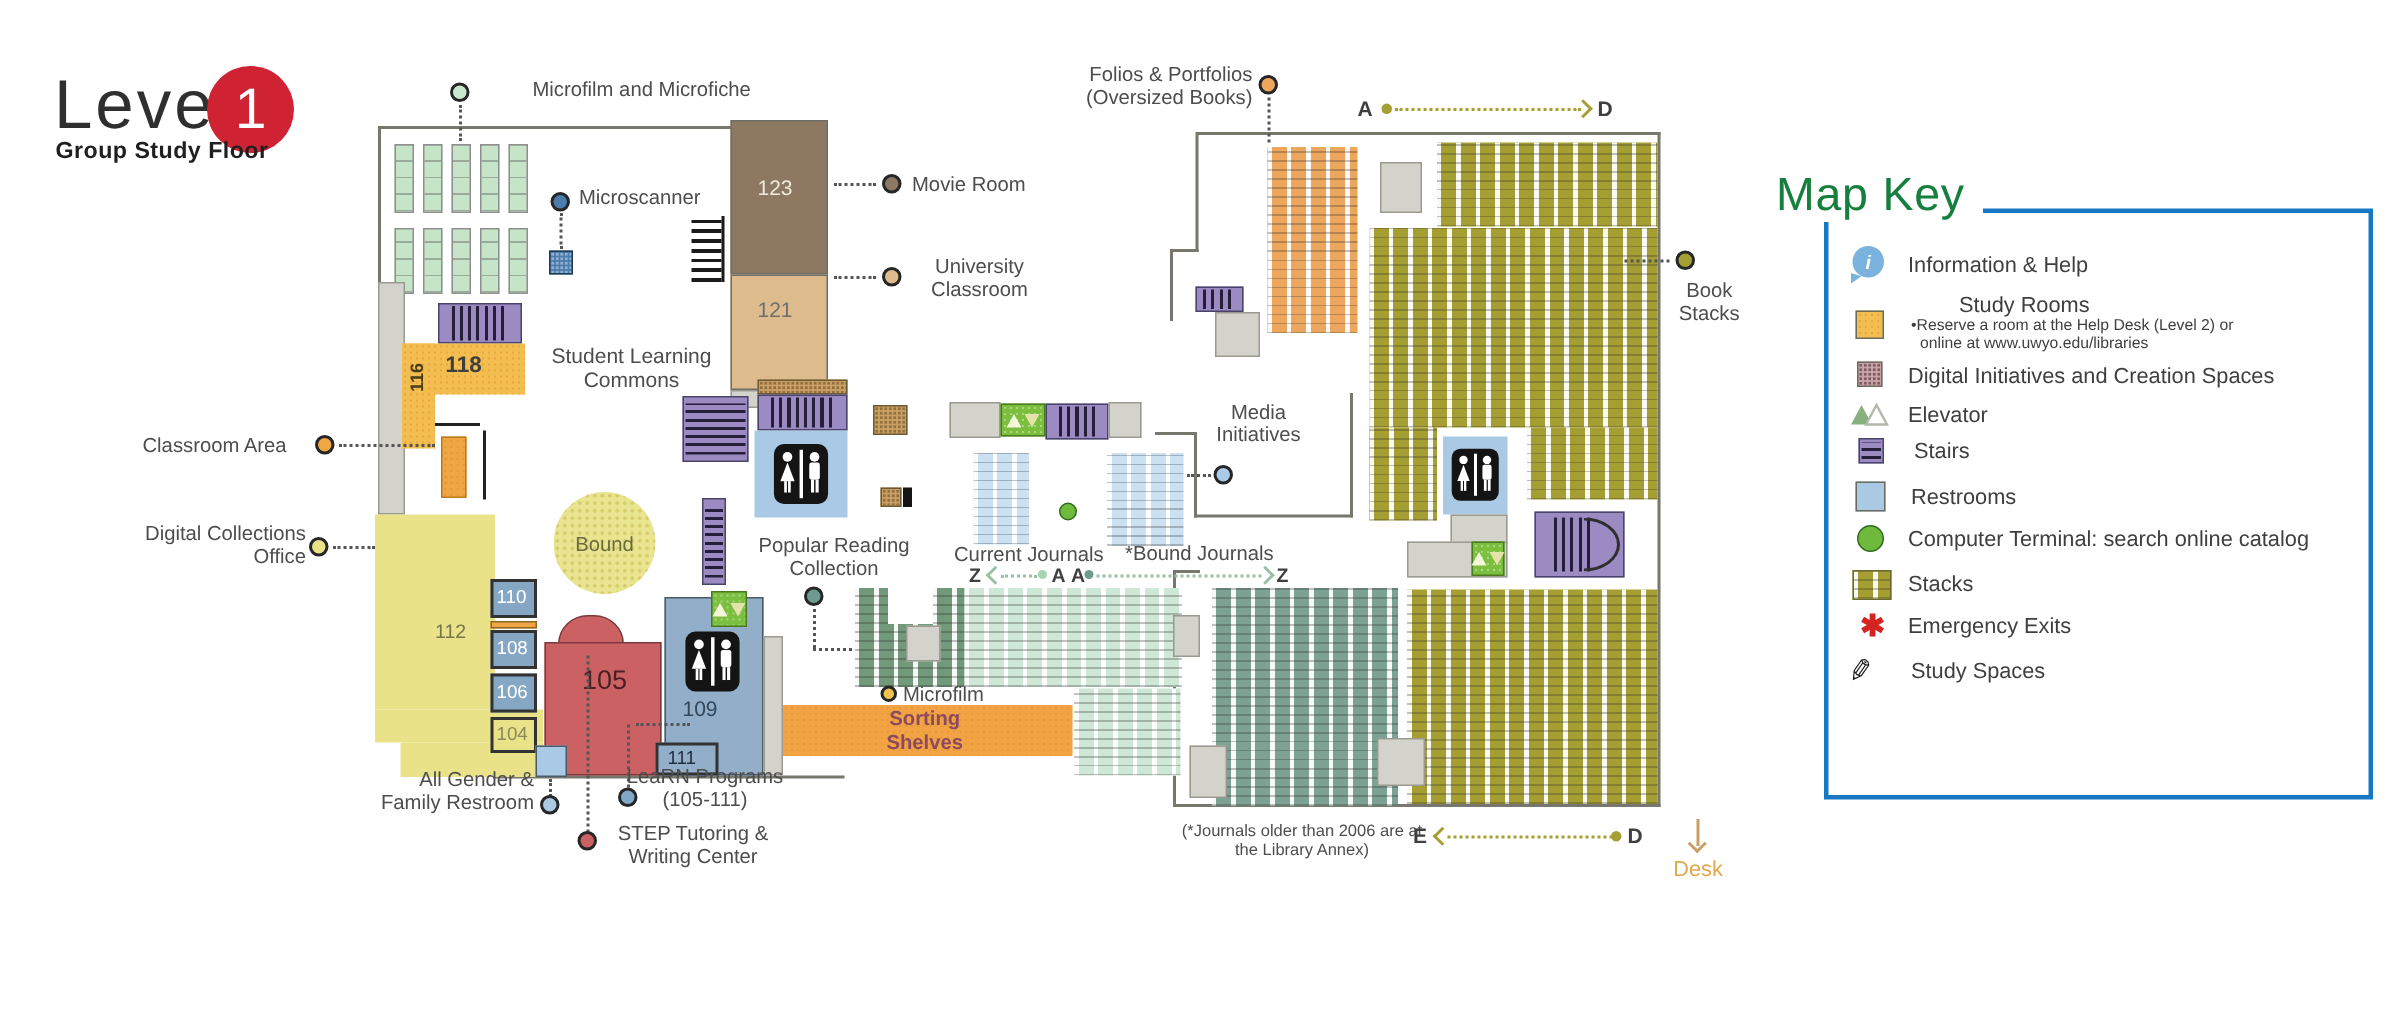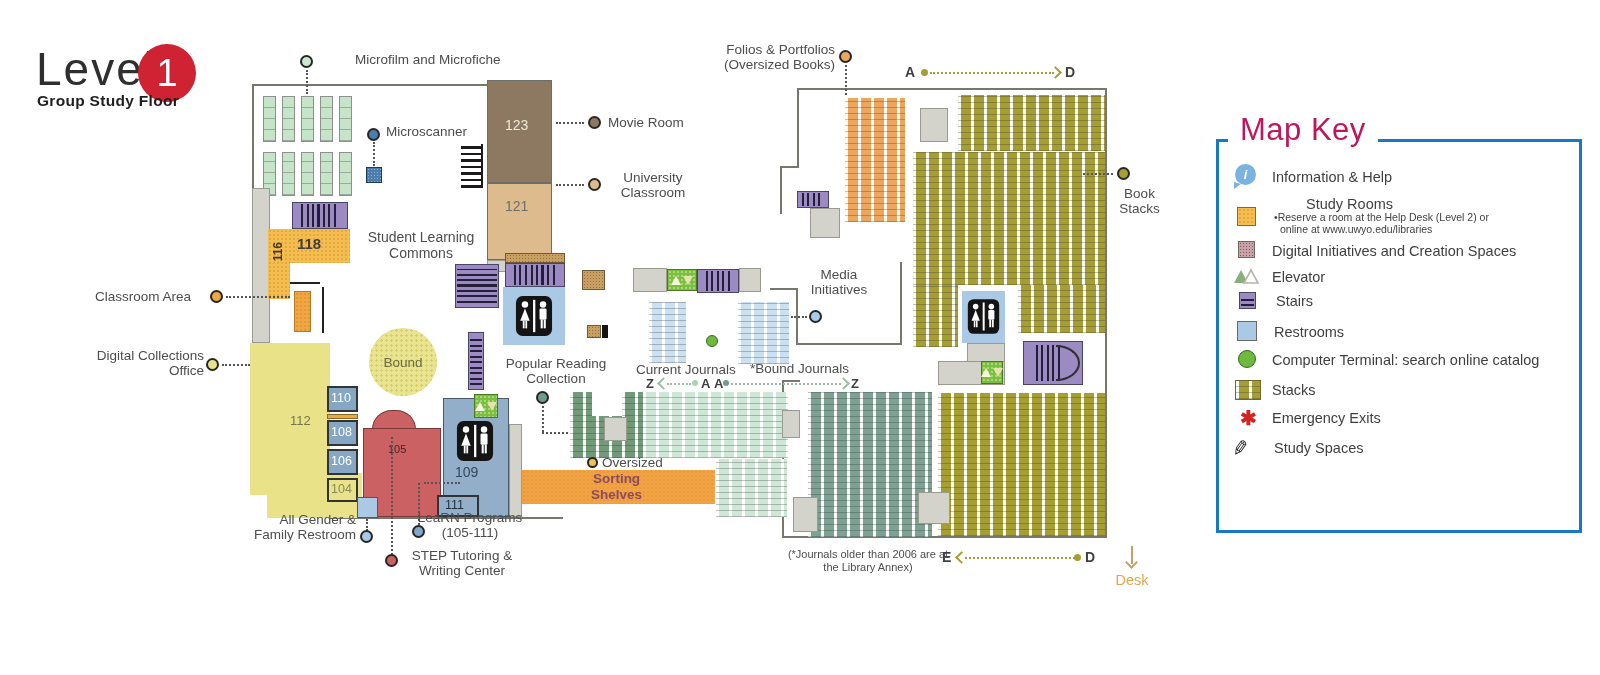--- a/index.html
+++ b/index.html
@@ -44,21 +44,21 @@
   .jlet{position:absolute;font-size:13px;font-weight:bold;color:#3f3f3f;}
   .v116{writing-mode:vertical-rl;transform:rotate(180deg);font-size:12px;font-weight:bold;color:#4a3a1a;}
   .wc{position:absolute;}
   
   .brand-level{position:absolute;left:36px;top:42px;font-size:46px;font-weight:300;letter-spacing:2px;color:#2f2f2f;}
   .brand-circle{position:absolute;left:138px;top:44px;width:58px;height:58px;border-radius:50%;background:#cf2233;
     color:#fff;display:flex;align-items:center;justify-content:center;font-size:38px;font-weight:300;}
   .brand-sub{position:absolute;left:37px;top:92px;font-size:15.5px;font-weight:bold;color:#1f1f1f;letter-spacing:.3px;}
   
   .key{position:absolute;left:1216px;top:139px;width:366px;height:394px;border:3px solid #1779c4;}
-  .key-title{position:absolute;left:1228px;top:112px;background:#fff;padding:0 12px;font-size:31px;color:#be185d;letter-spacing:.5px;}
+  .key-title{position:absolute;left:1172px;top:112px;background:#fff;padding:0 12px;font-size:31px;color:#15803d;letter-spacing:.5px;}
   .klbl{position:absolute;font-size:14.5px;color:#3f3f3f;}
   .knote{position:absolute;font-size:10.5px;color:#3f3f3f;line-height:1.1;}
   .info-ic{position:absolute;width:21px;height:21px;border-radius:50%;background:#7ab3dd;color:#fff;
     display:flex;align-items:center;justify-content:center;font-size:13px;font-weight:bold;font-style:italic;}
   .info-ic::before{content:"i";}
   .info-ic::after{content:"";position:absolute;left:-1px;bottom:-4px;width:7px;height:7px;background:#7ab3dd;
     clip-path:polygon(0 100%,0 0,100% 30%);}
   .em-ic{position:absolute;color:#d42421;font-size:20px;font-weight:bold;line-height:1;}
   .em-ic::before{content:"\2731";}
   .pen-ic{position:absolute;color:#1c1c1c;font-size:20px;line-height:1;transform:scaleX(-1) rotate(10deg);}
@@ -267,21 +267,21 @@
     <div class="dv" style="left:542px;top:406px;height:26px"></div>
     <div class="dh" style="left:542px;top:432px;width:26px"></div>
 
     <div class="stx nws" style="left:570px;top:392px;width:73px;height:66px"></div>
     <div style="left:592px;top:392px;width:30px;height:24px;background:#fff"></div>
     <div class="gray" style="left:604px;top:417px;width:23px;height:24px"></div>
     <div class="stx mnt" style="left:643px;top:392px;width:145px;height:66px"></div>
     <div class="stx mnt" style="left:716px;top:459px;width:71px;height:58px"></div>
 
     <div style="left:587px;top:457px;width:11px;height:11px;border-radius:50%;border:2px solid #262626;background:#eec34f;position:absolute"></div>
-    <div class="lbl nw" style="left:602px;top:455px">Oversized</div>
+    <div class="lbl nw" style="left:602px;top:455px">Microfilm</div>
 
     <div class="sortbox" style="left:518px;top:470px;width:197px;height:34px">
       <span style="width:70px">Sorting Shelves</span>
     </div>
 
     <div class="stx tel" style="left:808px;top:392px;width:124px;height:145px"></div>
     <div class="gray" style="left:782px;top:410px;width:18px;height:28px"></div>
     <div class="gray" style="left:793px;top:497px;width:25px;height:35px"></div>
     <div class="gray" style="left:918px;top:492px;width:32px;height:32px"></div>
 
@@ -308,21 +308,21 @@
     <div style="left:327px;top:420px;width:31px;height:26px;background:#85a7c4;border:2px solid #333"></div>
     <div style="left:327px;top:449px;width:31px;height:26px;background:#85a7c4;border:2px solid #333"></div>
     <div style="left:327px;top:478px;width:31px;height:24px;background:#e9e289;border:2px solid #333"></div>
     <div class="rn" style="left:331px;top:391px;color:#fff;font-size:12.5px">110</div>
     <div class="rn" style="left:331px;top:425px;color:#fff;font-size:12.5px">108</div>
     <div class="rn" style="left:331px;top:454px;color:#fff;font-size:12.5px">106</div>
     <div class="rn" style="left:331px;top:482px;color:#8a8a5a;font-size:12.5px">104</div>
 
     <div style="left:372px;top:410px;width:44px;height:24px;background:#cb6163;border:1.5px solid #7a3a3c;border-radius:45% 45% 0 0/80% 80% 0 0"></div>
     <div style="left:363px;top:428px;width:78px;height:89px;background:#cb6163;border:1.5px solid #7a3a3c"></div>
-    <div class="rn" style="left:388px;top:443px;color:#4a2020;font-size:11px">105</div>
+    <div class="rn" style="left:388px;top:443px;color:#4a2020;font-size:18px">105</div>
 
     <div style="left:443px;top:398px;width:66px;height:119px;background:#92aec8;border:1.5px solid #4a5a6a"></div>
     <div class="gray" style="left:509px;top:424px;width:13px;height:93px"></div>
     <div class="elev" style="left:474px;top:394px;width:24px;height:24px">
         <span class="tu"></span>
         <span class="td"></span>
       </div>
     <div class="wc" style="left:456px;top:420px;width:38px;height:42px">
       <svg width="100%" height="100%" viewBox="0 0 40 44">
           <rect x="1" y="1" width="38" height="42" rx="7" fill="#141414"></rect>

